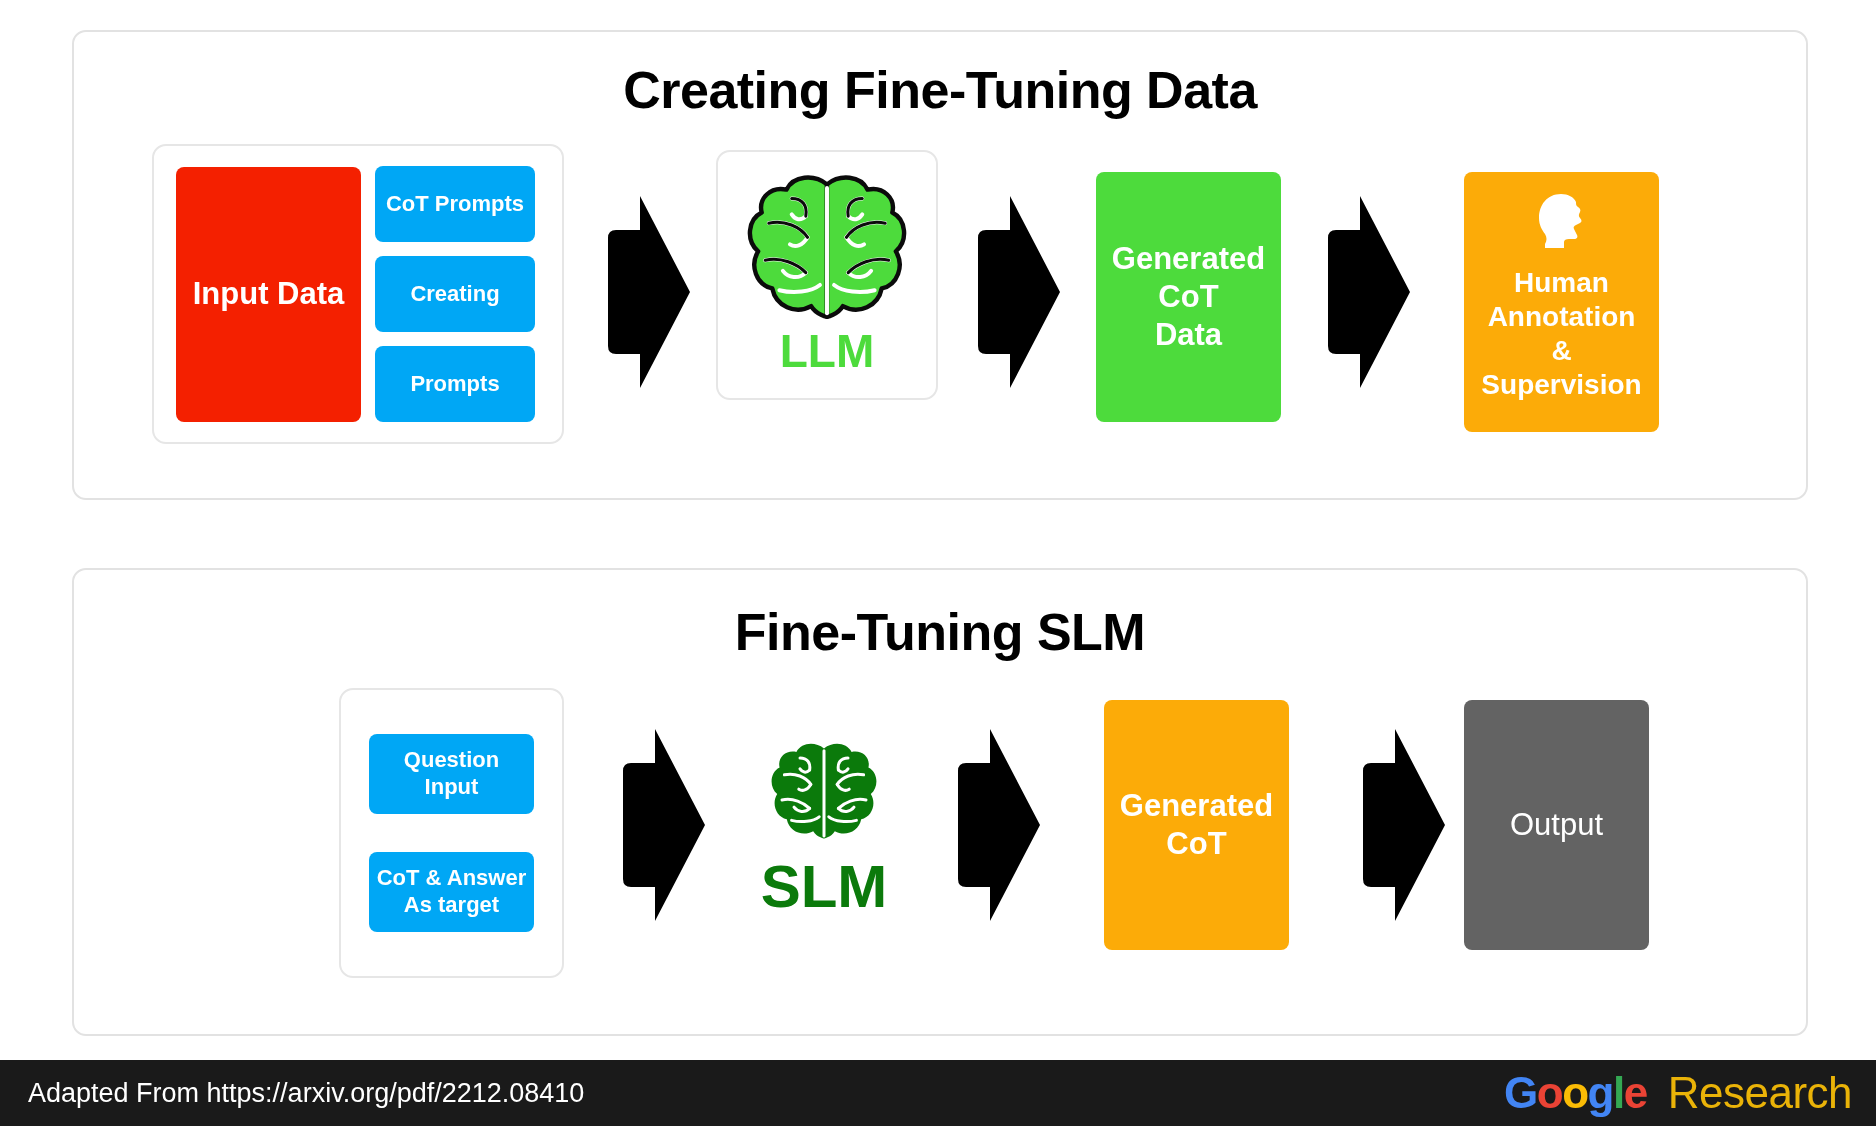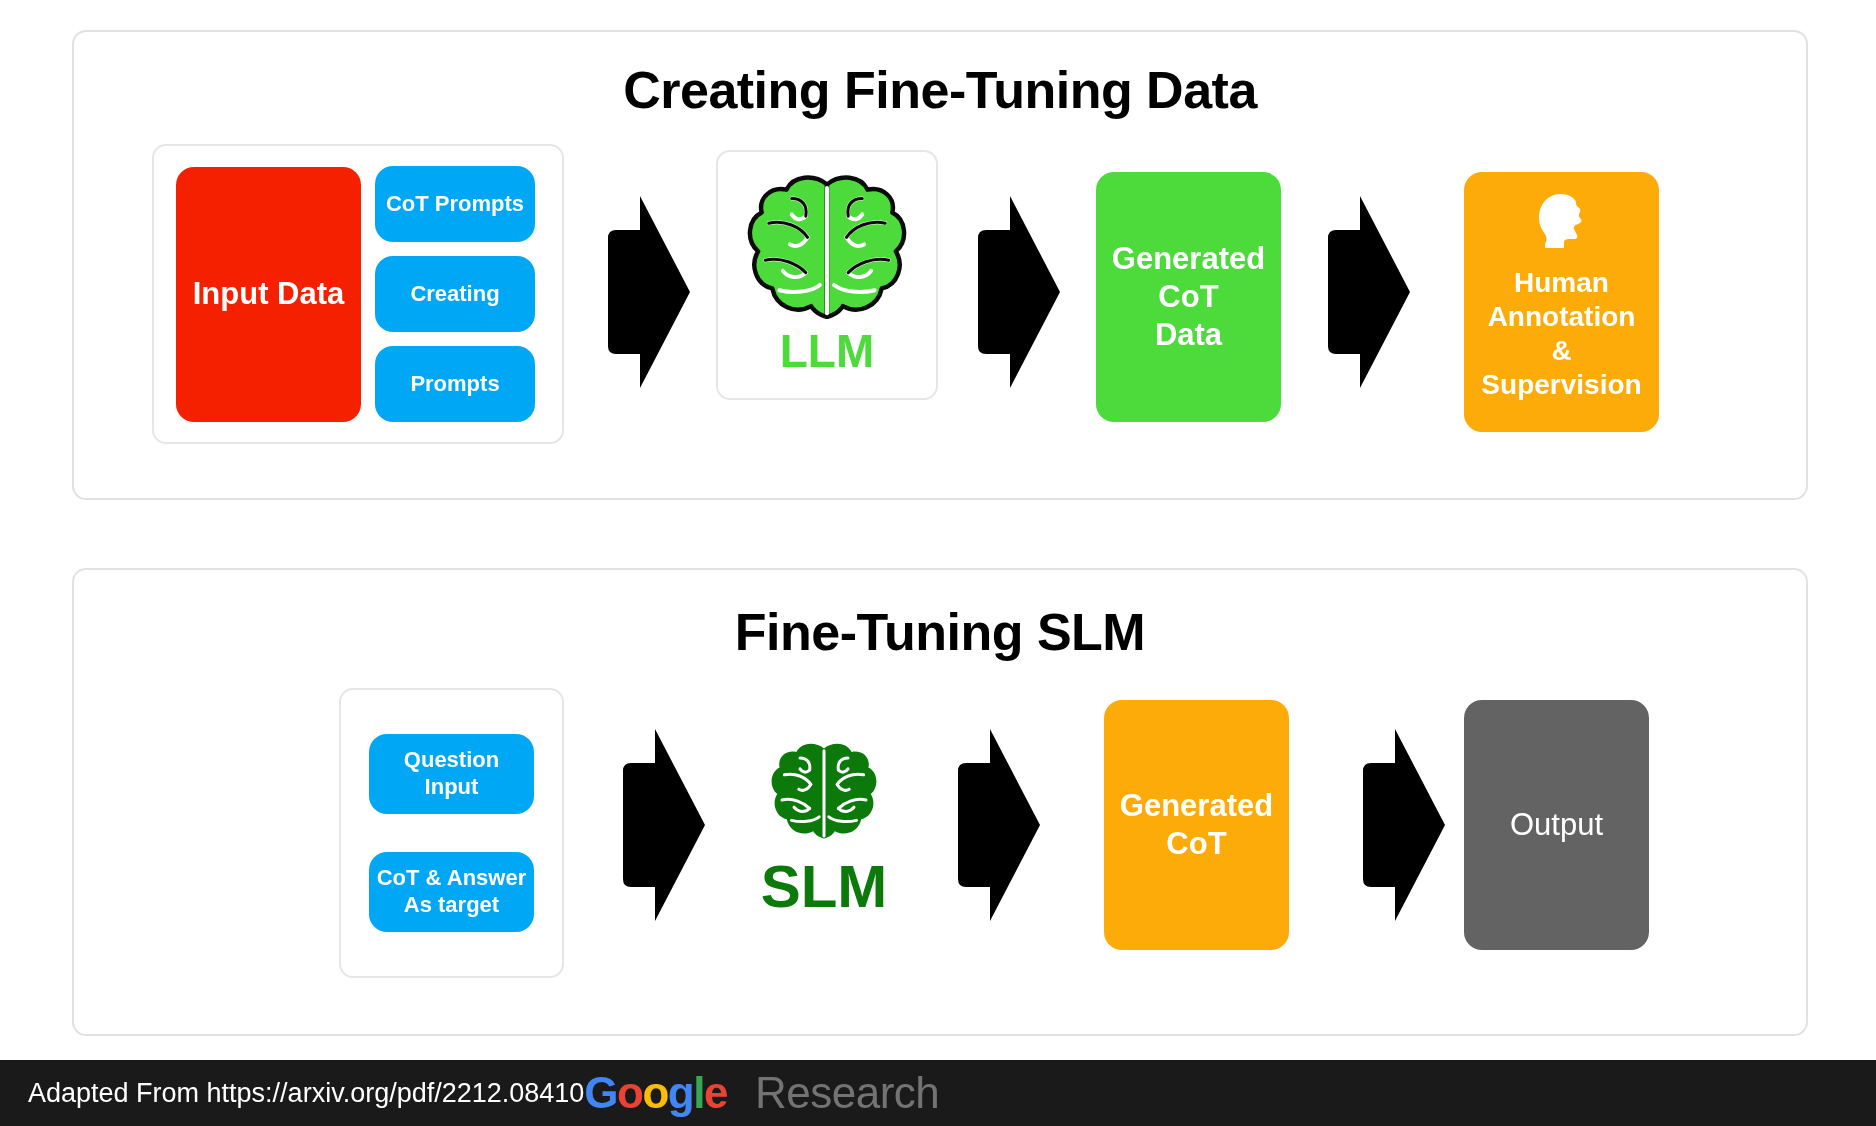--- a/index.html
+++ b/index.html
@@ -43,21 +43,21 @@
     border-radius: 14px;
     background: #ffffff;
     box-sizing: border-box;
     display: flex;
     align-items: center;
     justify-content: center;
   }
 
   
   .block {
-    border-radius: 18px;
+    border-radius: 8px;
     box-sizing: border-box;
     display: flex;
     flex-direction: column;
     align-items: center;
     justify-content: center;
     color: #ffffff;
     font-weight: bold;
     text-align: center;
     line-height: 1.22;
   }
@@ -89,39 +89,40 @@
   
   #footer {
     position: absolute;
     left: 0;
     bottom: 0;
     width: 1876px;
     height: 66px;
     background: #1a1a1a;
     display: flex;
     align-items: center;
+    justify-content: space-between;
     box-sizing: border-box;
     padding: 0 24px 0 28px;
   }
   #footer-text {
     color: #ffffff;
     font-size: 27px;
     white-space: nowrap;
   }
   #google-logo {
     display: flex;
     align-items: baseline;
     font-size: 44px;
     font-weight: normal;
     letter-spacing: -1.5px;
   }
   #google-logo .gl { font-weight: bold; }
   #google-logo .research {
-    color: #737373;
-    margin-left: 28px;
+    color: #eab308;
+    margin-left: 21px;
     letter-spacing: -0.5px;
   }
 </style>
 </head>
 <body>
 
 <div class="panel" id="panel-creating">
 
   <div class="panel-title" id="title-creating">Creating Fine-Tuning Data</div>
 

